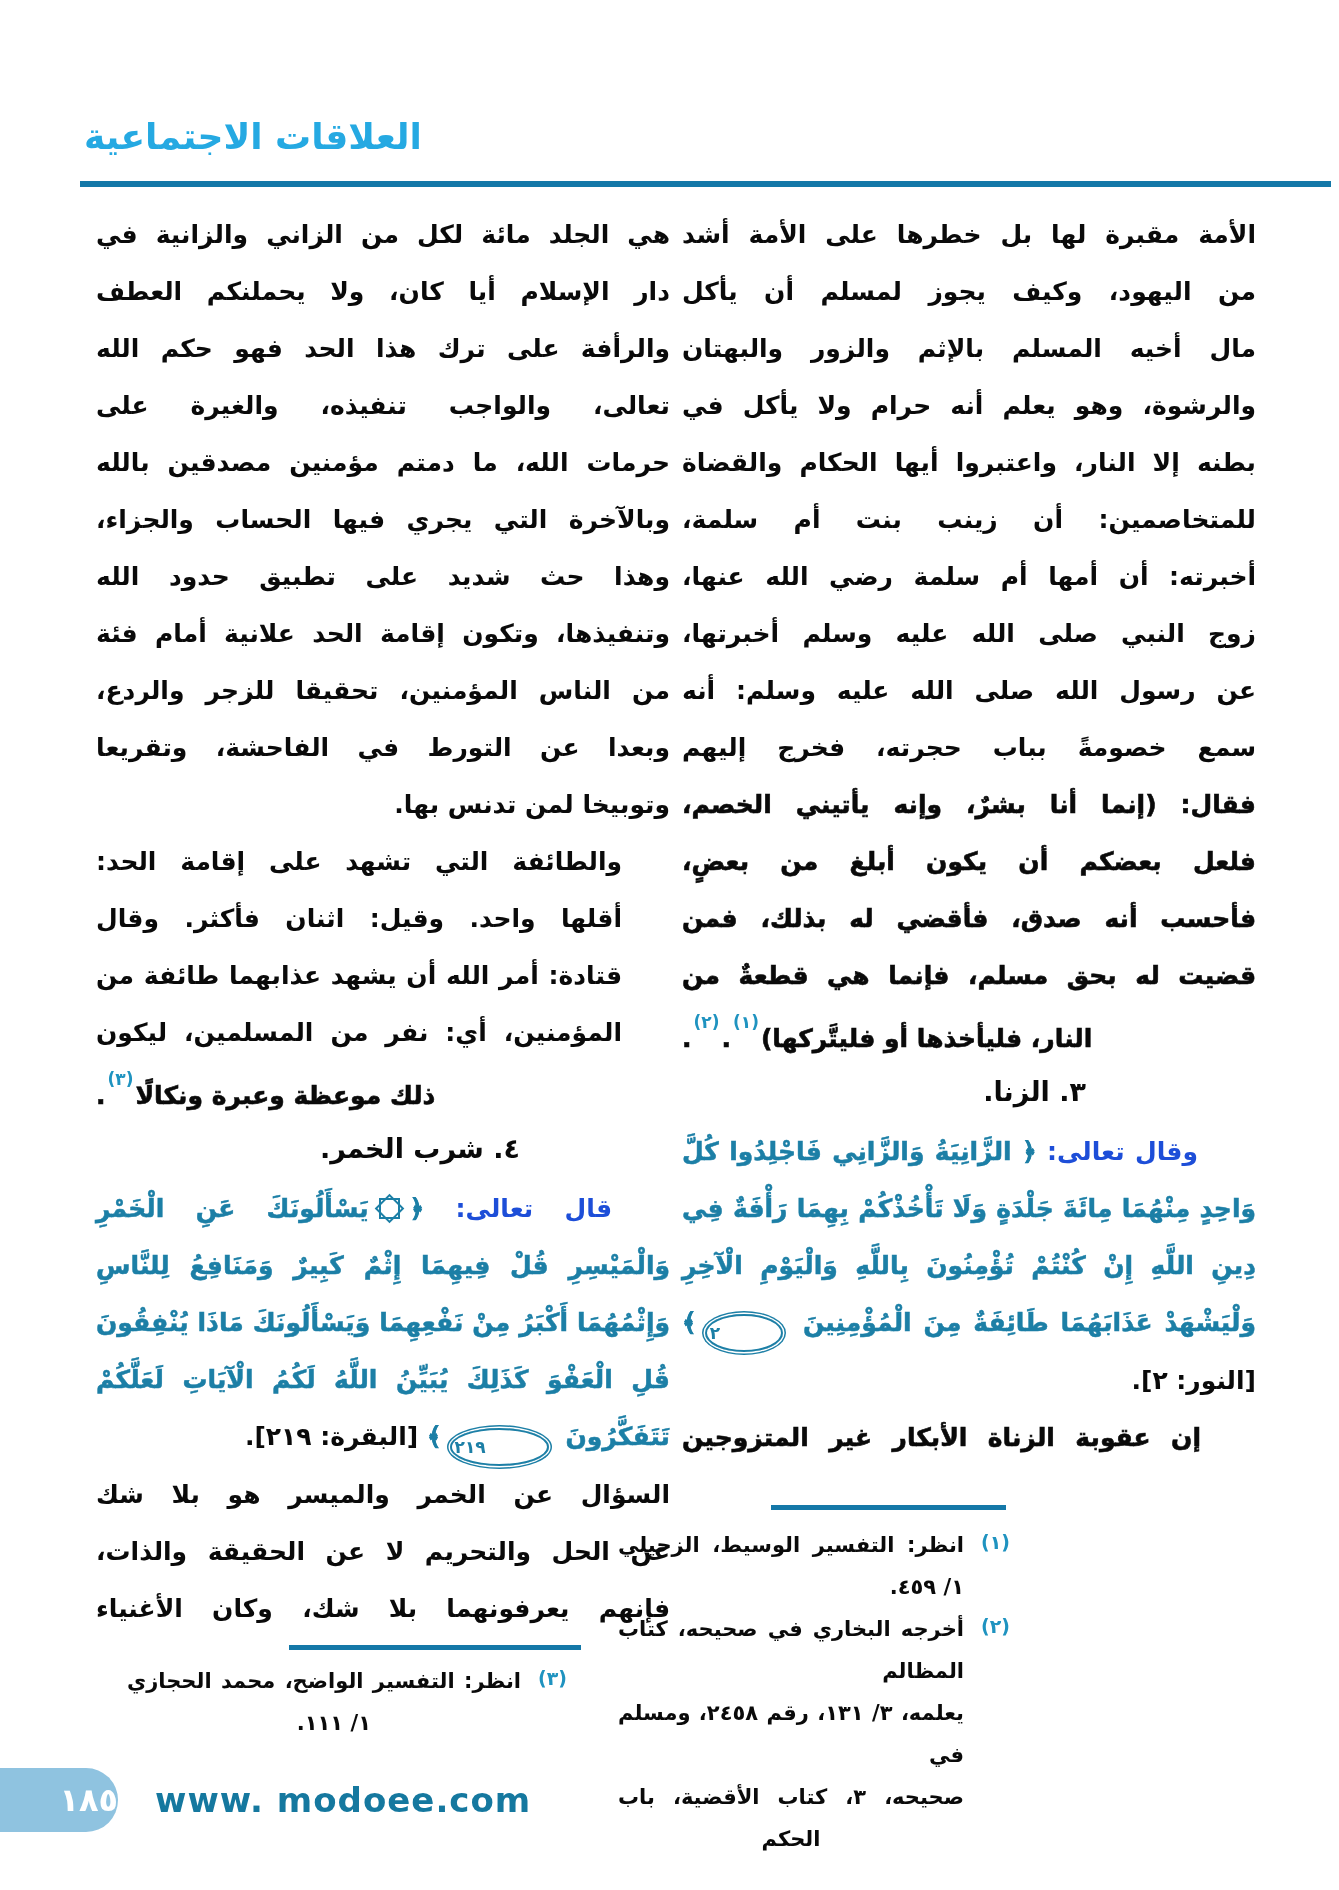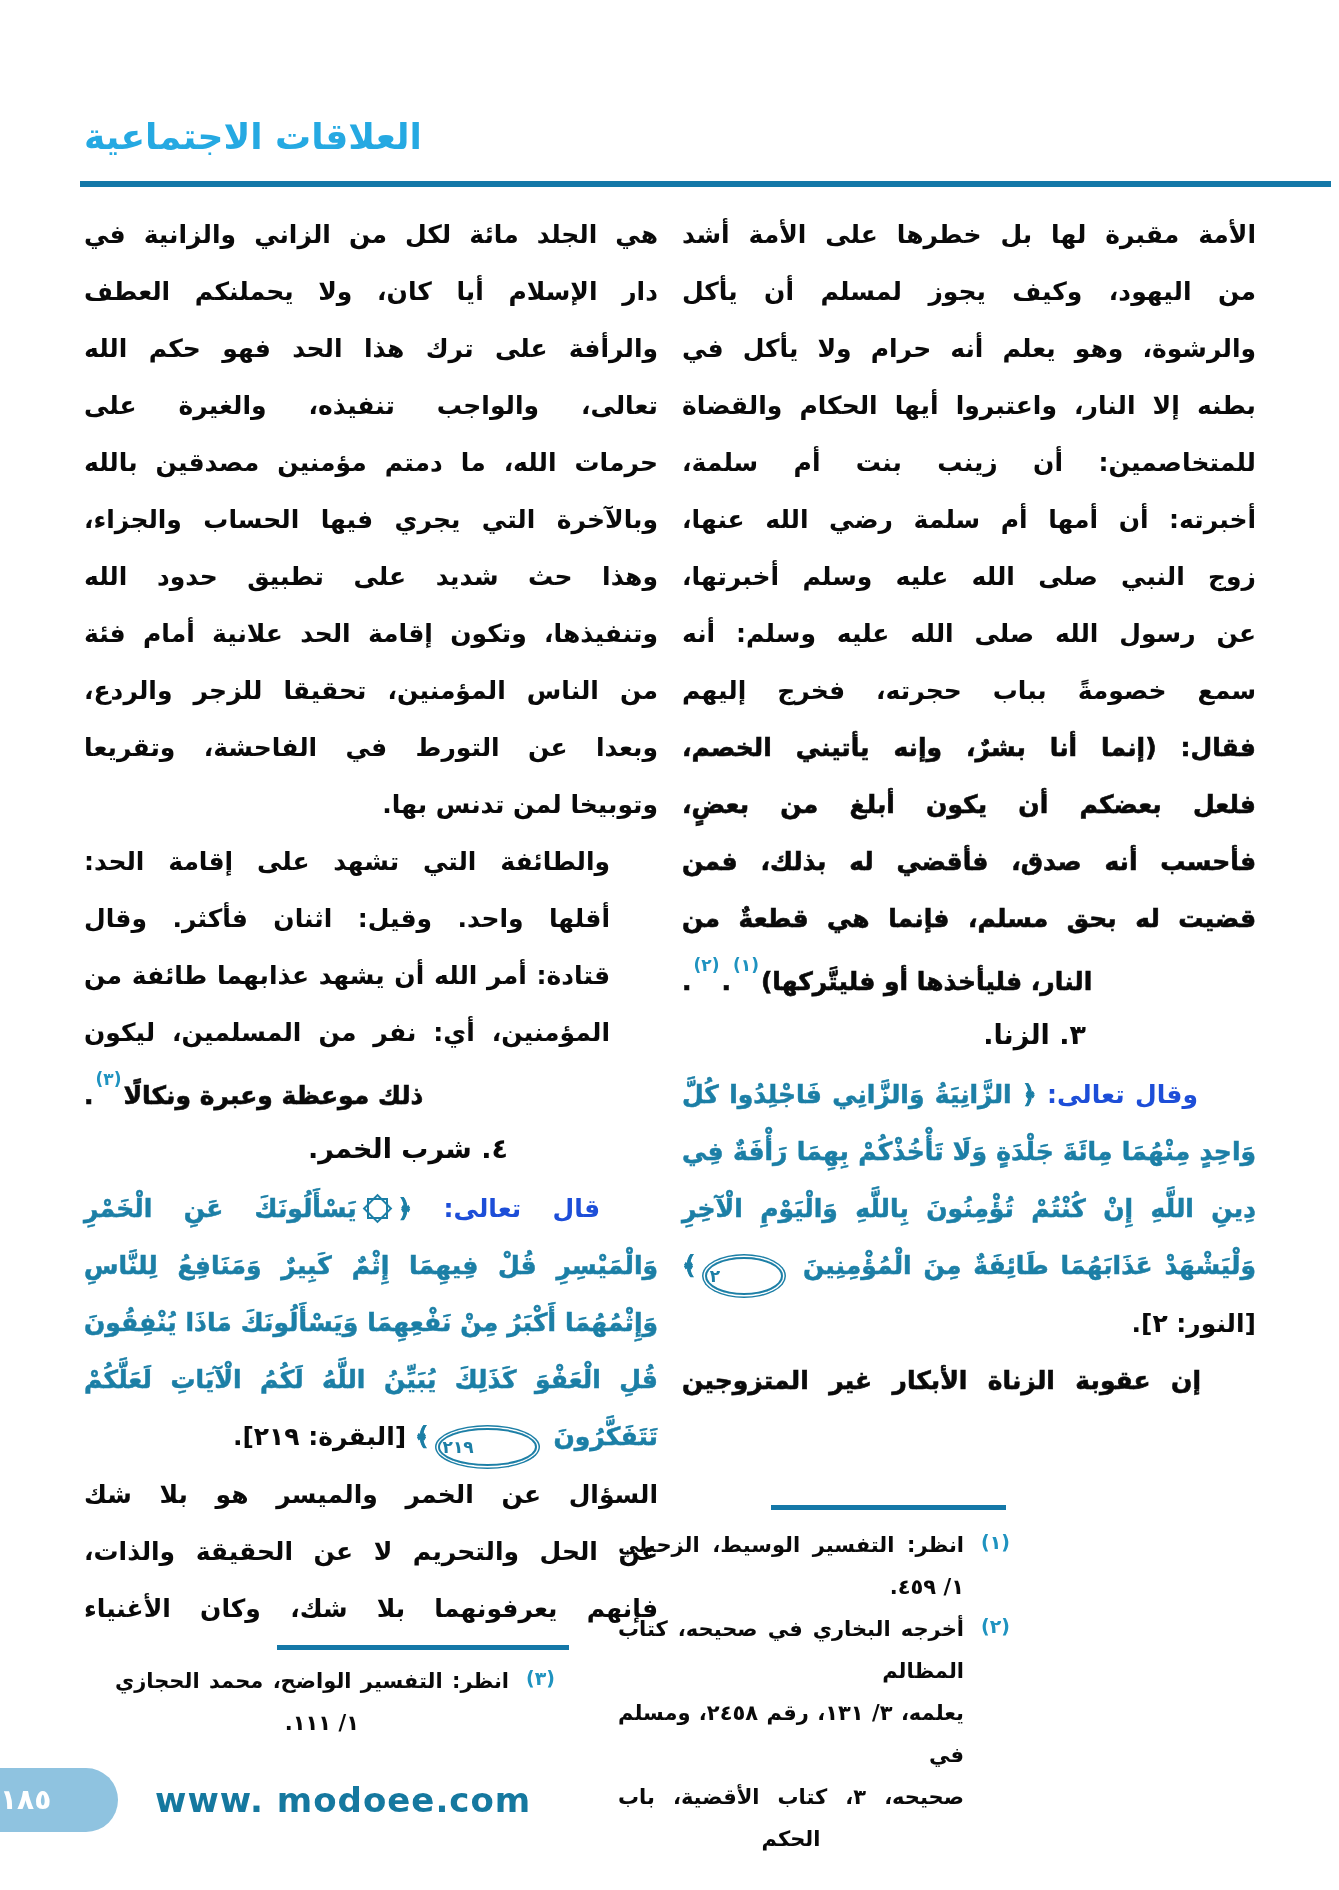--- a/index.html
+++ b/index.html
@@ -13,21 +13,21 @@
     position:absolute;left:84px;top:96px;font-size:36px;font-weight:bold;
     color:var(--header_blue);letter-spacing:-1px;margin-top:20px;
   }
   .header-rule{
     position:absolute;left:80px;top:181px;width:1251px;height:6px;
     background:var(--rule_teal);
   }
   
   .col{position:absolute;top:206px;width:574px;height:1660px;direction:rtl;}
   .col-right{left:682px;}
-  .col-left{left:84px;}
+  .col-left{left:96px;}
   .line{
     font-size:25px;font-weight:bold;line-height:57px;height:57px;
     text-align:justify;text-align-last:justify;overflow:hidden;
   }
   .para-end .line:last-child, .line.align-right{text-align-last:right;}
   .heavy .line,.line.heavy,.end-line{-webkit-text-stroke:0.6px currentColor;}
   .end-line{
     font-size:25px;font-weight:bold;line-height:57px;height:57px;text-align:left;
   }
   .fn-ref{
@@ -83,39 +83,40 @@
   .fn-lines{flex:1 1 auto;}
   .fn-line{line-height:42px;text-align:justify;text-align-last:justify;}
   .fn-lines .fn-line:last-child{text-align-last:center;}
   .fn-lines.single .fn-line:last-child{text-align-last:right;}
   .col-left .fn-lines .fn-line:last-child{text-align-last:right;padding-left:50px;padding-right:150px;}
   .col-left .fn-lines .fn-line:first-child{text-align-last:justify;padding:0;}
   
   .page-number-pill{
     position:absolute;left:0;top:1768px;width:118px;height:64px;
     background:var(--pill_blue);border-radius:0 34px 34px 0;
-    color:#ffffff;font-size:28px;font-weight:bold;line-height:64px;text-align:left;
+    color:#ffffff;font-size:32px;font-weight:bold;line-height:64px;text-align:right;
   }
   .site-url{
     position:absolute;left:155px;top:1780px;font-size:34px;font-weight:bold;
     color:var(--url_teal);letter-spacing:1px;
   }
 </style>
 </head>
 <body>
 
 <div class="page">
 
   <div class="chapter-title">العلاقات الاجتماعية</div>
   <div class="header-rule"></div>
 
   <section class="col col-right">
     <div class="para">
         <div class="line">الأمة مقبرة لها بل خطرها على الأمة أشد</div>
         <div class="line">من اليهود، وكيف يجوز لمسلم أن يأكل</div>
+        <div class="line">مال أخيه المسلم بالإثم والزور والبهتان</div>
         <div class="line">والرشوة، وهو يعلم أنه حرام ولا يأكل في</div>
         <div class="line">بطنه إلا النار، واعتبروا أيها الحكام والقضاة</div>
         <div class="line">للمتخاصمين: أن زينب بنت أم سلمة،</div>
         <div class="line">أخبرته: أن أمها أم سلمة رضي الله عنها،</div>
         <div class="line">زوج النبي صلى الله عليه وسلم أخبرتها،</div>
         <div class="line">عن رسول الله صلى الله عليه وسلم: أنه</div>
         <div class="line">سمع خصومةً بباب حجرته، فخرج إليهم</div>
       </div>
     <div class="para heavy">
         <div class="line">فقال: (إنما أنا بشرٌ، وإنه يأتيني الخصم،</div>

